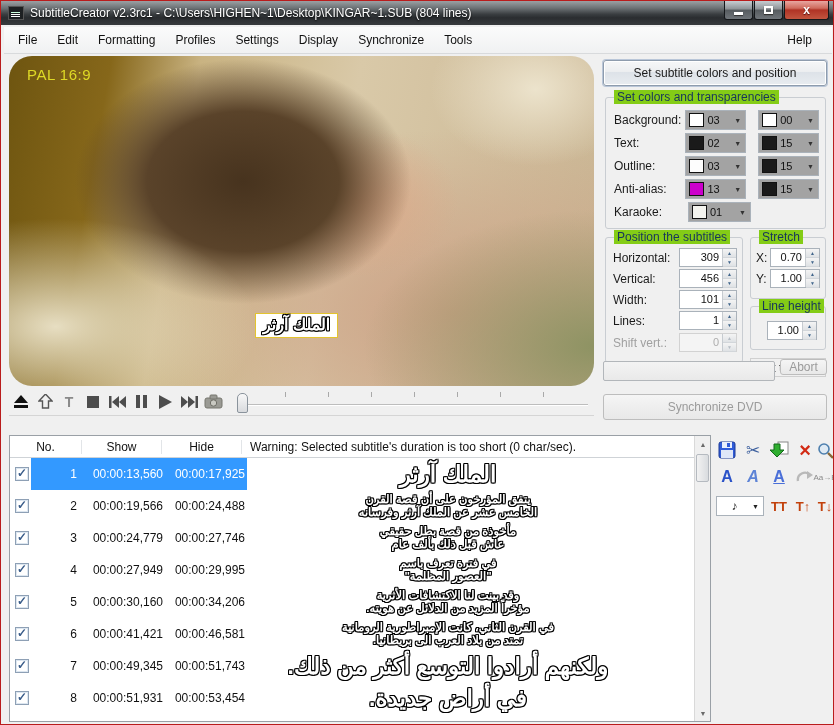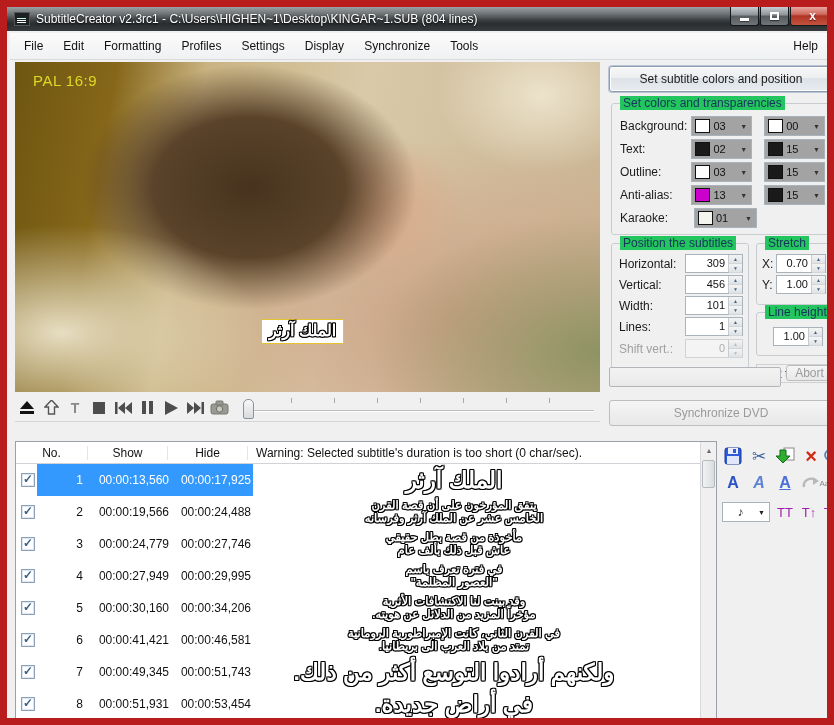--- a/index.html
+++ b/index.html
@@ -1,18 +1,18 @@
 <!DOCTYPE html>
 <html><head>
 <meta charset="utf-8">
 <style>
   * { margin:0; padding:0; box-sizing:border-box; }
   html,body { width:834px; height:725px; font-family:"Liberation Sans", sans-serif; }
   #win { position:relative; width:834px; height:725px; background:#f0f0f0;
-         border:7px solid #b91c1c; outline:none; overflow:hidden; }
+         border:1px solid #b91c1c; outline:none; overflow:hidden; }
   
   .titlebar { position:absolute; left:0; top:0; width:834px; height:24px;
     background:linear-gradient(#9ba0a4 0%, #6c7174 30%, #3a3e41 55%, #2a2d30 70%, #383b3e 100%);
     display:flex; align-items:center; color:#fff; font-size:12px; }
   .appicon { width:16px; height:14px; margin:0 6px 0 7px; background:#1d2022; border:1px solid #555;
     position:relative; }
   .appicon::after{ content:""; position:absolute; left:2px; bottom:2px; width:9px; height:1px;
     background:#fff; box-shadow:0 -2px 0 #fff, 0 -4px 0 #cfd; }
   .title-text { text-shadow:0 1px 2px #000; white-space:nowrap; }
   .winbtns { position:absolute; right:6px; top:0; display:flex; }
@@ -34,21 +34,21 @@
   .menu-help { margin-left:auto; margin-right:12px; padding:5px 8px; }
   
   .video { position:absolute; left:8px; top:55px; width:585px; height:330px; overflow:hidden;
     background:
       radial-gradient(ellipse 150px 110px at 90% 10%, #ece3cc 0%, rgba(236,227,204,0) 70%),
       radial-gradient(ellipse 320px 190px at 100% 88%, #8e9363 0%, rgba(142,147,99,0) 72%),
       radial-gradient(ellipse 280px 150px at 8% 82%, #e7dec2 0%, rgba(231,222,194,0) 72%),
       radial-gradient(ellipse 240px 175px at 40% 38%, #47331e 0%, #5a432a 40%, rgba(74,52,32,0) 70%),
       radial-gradient(ellipse 130px 95px at 59% 44%, #dca888 0%, rgba(220,168,136,0) 80%),
       radial-gradient(ellipse 420px 230px at 76% 78%, #cda387 0%, rgba(205,163,135,0) 80%),
-      linear-gradient(100deg, #6e5510 0%, #86671a 16%, #c9b382 30%, #d9c9a8 55%, #c9b593 100%); }
+      linear-gradient(100deg, #6e5510 0%, #86671a 16%, #c9b382 30%, #d9c9a8 55%, #c9b593 100%); border-radius: 23px; }
   .pal { position:absolute; left:18px; top:10px; color:#ded926; font-size:15px; letter-spacing:0.5px; }
   .sub-overlay { position:absolute; left:246px; top:257px; background:#fff; border:1px solid #e3c42e;
     padding:1px 7px 3px 7px; font-size:16px; font-weight:bold; direction:rtl; color:#fff;
     text-shadow:-1px 0 #000,1px 0 #000,0 -1px #000,0 1px #000,1px 1px #000,-1px -1px #000,1px -1px #000,-1px 1px #000; }
   
   .playbar { position:absolute; left:8px; top:387px; width:585px; height:28px;
     background:#f0f0f0; border-bottom:1px solid #d5d5d5; display:flex; align-items:center; }
   .pb-ic { width:22px; height:20px; display:flex; align-items:center; justify-content:center; margin:0 1px; }
   .pb-ic svg { display:block; }
   .slider { position:relative; flex:1; height:24px; margin:0 4px 0 10px; }
@@ -62,21 +62,21 @@
   
   .rpanel { position:absolute; left:599px; top:55px; width:231px; height:375px; background:#f0f0f0; font-size:12px; }
   .btn { border:1px solid #8e9cad; border-radius:3px; color:#1a1a1a;
     background:linear-gradient(#f6f7f8 0%, #eceef0 45%, #dde2e8 46%, #e8ecf0 100%);
     display:flex; align-items:center; justify-content:center; font-size:12px; }
   .btn.main { position:absolute; left:3px; top:4px; width:224px; height:26px;
     box-shadow:inset 0 0 0 1px #fff, 0 0 0 1px #b9c6d8; }
   .btn.disabled { color:#9b9b9b; border-color:#bdbdbd;
     background:linear-gradient(#f5f5f5,#e8e8e8); }
   .group { position:absolute; border:1px solid #c9cdd2; border-radius:3px; }
-  .group > .gtitle { position:absolute; top:-8px; left:8px; background:#22c55e; padding:0 3px; color:#17355c; }
+  .group > .gtitle { position:absolute; top:-8px; left:8px; background:#84cc16; padding:0 3px; color:#17355c; }
   .g-colors { left:5px; top:41px; width:221px; height:132px; }
   .crow { position:absolute; left:8px; right:6px; height:20px; display:flex; align-items:center; }
   .crow .clabel { width:72px; color:#1a1a1a; }
   .color-combo { width:63px; height:20px; background:#a3a3a3; border:1px solid #aab2ba;
     display:flex; align-items:center; margin-left:2px; }
   .color-combo .swatch { width:15px; height:14px; border:1px solid #111; margin:0 3px 0 3px; background:#fff;}
   .color-combo .cnum { flex:1; font-size:11px; color:#111; }
   .color-combo .carr { font-size:7px; color:#333; margin-right:4px; }
   .cc2 { margin-left:12px; }
   
@@ -140,21 +140,21 @@
   
   .toolpanel { position:absolute; left:712px; top:432px; width:119px; height:290px; background:#f0f0f0; }
   .ticon { position:absolute; width:22px; height:22px; display:flex; align-items:center; justify-content:center; }
   .ticon svg { display:block; }
   .t-cut { font-size:17px; color:#3c5f9e; }
   .t-del { font-size:20px; font-weight:bold; color:#d22a14; }
   .t-A { font-size:16px; font-weight:bold; color:#2a52c8; }
   .t-Ai { font-size:16px; font-weight:bold; font-style:italic; color:#5d83d6; }
   .t-Au { font-size:16px; font-weight:bold; color:#4a6fd8; text-decoration:underline; }
   .t-ren { font-size:8px; color:#8a8a8a; }
-  .t-txt { font-size:13px; font-weight:normal; color:#a21caf; }
+  .t-txt { font-size:13px; font-weight:bold; color:#c2410c; }
   .notecombo { position:absolute; left:3px; top:63px; width:48px; height:20px; background:#fff;
     border:1px solid #aab2ba; display:flex; align-items:center; }
   .notecombo .nglyph { flex:1; text-align:center; font-size:12px; color:#222; }
   .notecombo .carr { font-size:7px; color:#222; margin-right:4px; }
 </style>
 </head>
 <body>
 
 <div id="win">
 

